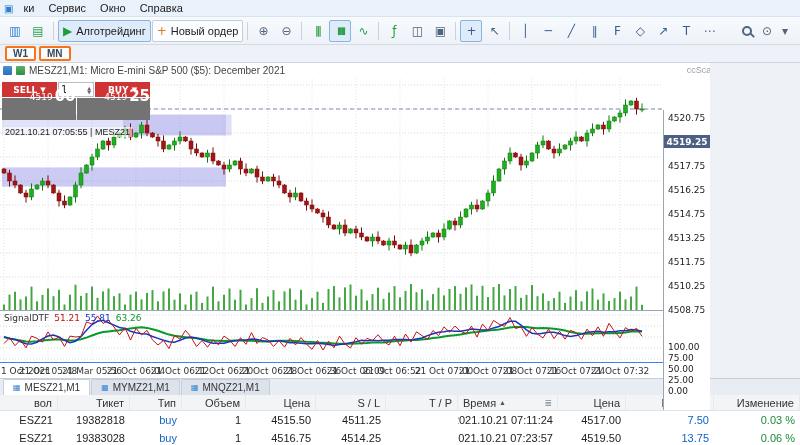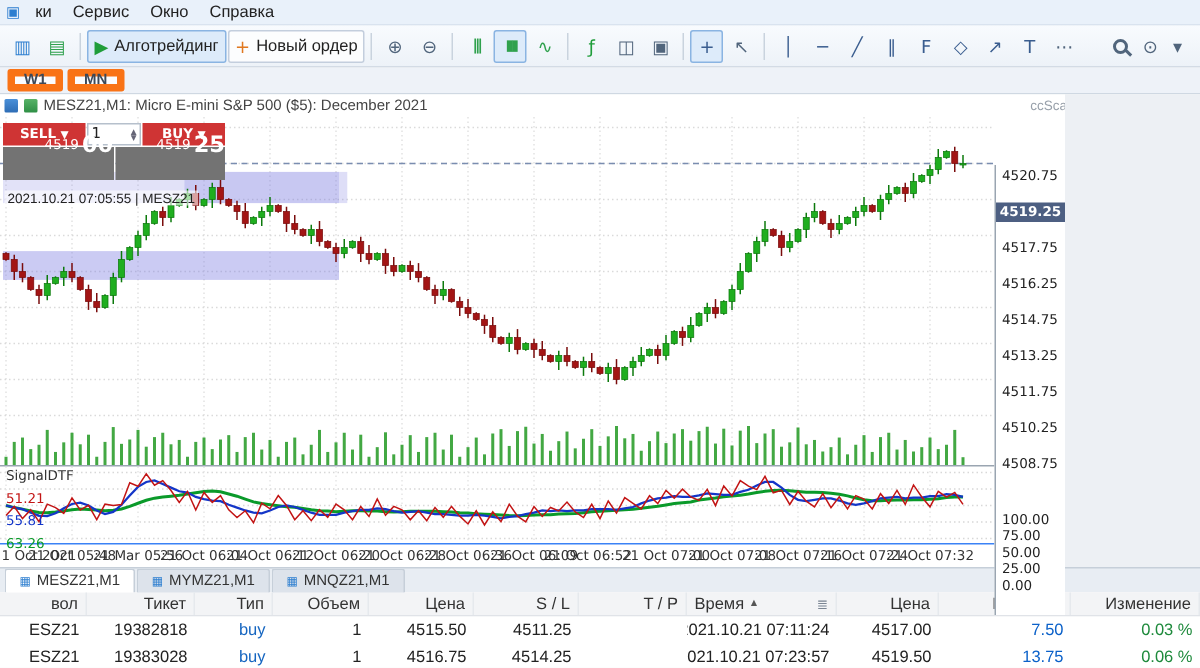--- a/index.html
+++ b/index.html
@@ -21,21 +21,21 @@
   .tbtn .glyph.narrow { letter-spacing:-2px; font-size:10px; font-weight:bold; }
   .tbtn .lbl { font-size:11px; color:#222; white-space:nowrap; }
   .tsep { width:1px; height:18px; background:#c9d3de; margin:0 3px; }
   .toolbar-right { margin-left:auto; display:flex; align-items:center; gap:10px; padding-right:8px; }
   .mag { width:10px; height:10px; border:2px solid #51657c; border-radius:50%; position:relative; display:inline-block; }
   .mag::after { content:""; position:absolute; width:6px; height:2px; background:#51657c; transform:rotate(45deg); right:-5px; bottom:-2px; }
   .ricon { font-family:"DejaVu Sans",sans-serif; color:#51657c; font-size:12px; }
 
   
   .tfbar { height:18px; background:#eef2f8; border-bottom:1px solid #cfd8e2; display:flex; align-items:center; padding-left:5px; gap:3px; }
-  .tfbtn { height:15px; padding:0 6px; font-size:10px; font-weight:bold; color:#3c4858; border:5px solid #f97316; background:#fbfcfe; border-radius:2px; display:flex; align-items:center; }
+  .tfbtn { height:15px; padding:0 6px; font-size:10px; font-weight:bold; color:#3c4858; border:2px solid #f97316; background:#fbfcfe; border-radius:2px; display:flex; align-items:center; }
 
   
   .chart-region { position:relative; height:315px; background:#fff; }
   .plot-title { position:absolute; left:0; top:0; width:710px; height:15px; display:flex; align-items:center; gap:4px; padding-left:3px; font-size:10px; color:#444; background:#fff; }
   .ct-icon { width:9px; height:9px; background:linear-gradient(#4a90d9,#2e6db5); border-radius:1px; }
   .ct-icon2 { width:9px; height:9px; background:linear-gradient(#58b368,#2f8f45); border-radius:1px; }
   .overlay-label { position:absolute; top:2px; right:52px; font-size:9px; color:#98a0aa; }
   .main-svg { position:absolute; left:0; top:15px; }
   .ind-svg { position:absolute; left:0; top:247px; border-top:1px solid #9aa5b1; }
   .time-axis { position:absolute; left:0; top:299px; width:663px; height:16px; border-top:1px solid #3b82f6; background:#fff; }
@@ -52,21 +52,21 @@
   .tw-sell, .tw-buy { flex:1; background:#cf3434; color:#fff; font-size:9px; font-weight:bold; display:flex; align-items:center; justify-content:center; gap:3px; }
   .tw-caret { font-size:7px; }
   .tw-lot { width:36px; background:#fff; border:1px solid #b6c0cc; font-size:10px; display:flex; align-items:center; justify-content:space-between; padding:0 2px; color:#222; }
   .tw-spin { display:flex; flex-direction:column; font-size:5px; line-height:4px; color:#667; }
   .tw-row2 { display:flex; height:22px; gap:1px; margin-top:1px; }
   .tw-price { flex:1; background:#737373; color:#fff; display:flex; align-items:flex-end; justify-content:flex-end; gap:2px; padding-bottom:16px; }
   .tw-price .small { font-size:9px; line-height:1; padding-bottom:2px; }
   .tw-price .big { font-size:15px; font-weight:bold; line-height:1; }
 
   .info-tip { position:absolute; left:3px; top:64px; font-size:9px; color:#222; background:rgba(255,255,255,.6); padding:0 2px; z-index:4; }
-  .ind-header { position:absolute; left:4px; top:250px; font-size:9px; color:#333; display:flex; gap:5px; z-index:4; font-family:"DejaVu Sans",sans-serif;flex-direction:column; }
+  .ind-header { position:absolute; left:4px; top:250px; font-size:9px; color:#333; display:flex; gap:5px; z-index:4; font-family:"DejaVu Sans",sans-serif; }
   .iv-r { color:#c21414; } .iv-b { color:#1436c8; } .iv-g { color:#0a9a2a; }
 
   
   .tabsbar { height:17px; background:#e8edf3; border-top:1px solid #c6cfd9; display:flex; align-items:flex-end; padding-left:3px; gap:1px; }
   .tab { height:16px; display:flex; align-items:center; gap:4px; padding:0 9px; font-size:10px; color:#333; background:#dde3eb; border:1px solid #c6cfd9; border-bottom:none; border-radius:2px 2px 0 0; }
   .tab.active { background:#fff; }
   .tab-icon { font-family:"DejaVu Sans",sans-serif; font-size:8px; color:#2e7fd0; }
 
   
   .table-area { background:#fff; }

